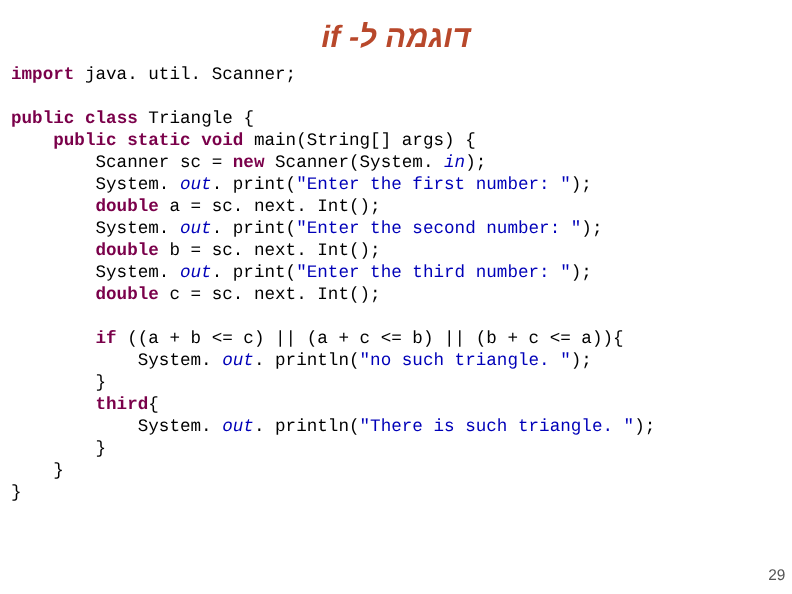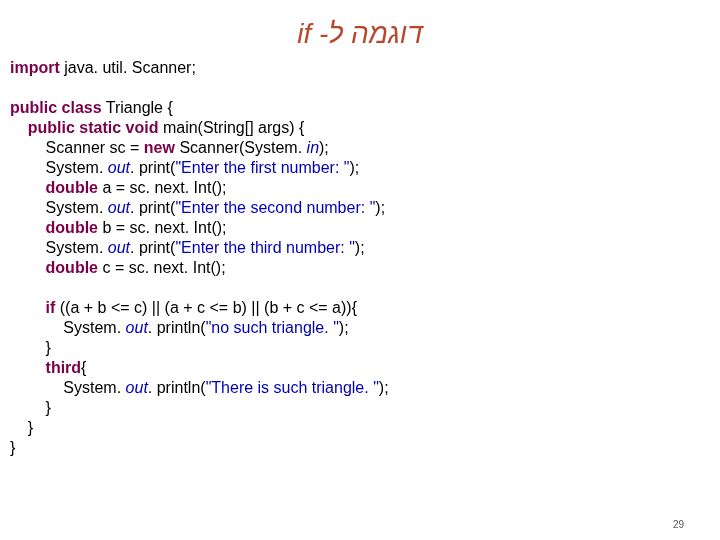--- a/index.html
+++ b/index.html
@@ -8,43 +8,43 @@
     width: 720px;
     height: 540px;
     background: #ffffff;
     font-family: Arial, sans-serif;
     position: relative;
     overflow: hidden;
   }
   .title {
     text-align: center;
     font-size: 28px;
-    font-weight: normal;
+    font-weight: bold;
     font-style: italic;
     color: #b8482b;
     padding-top: 18px;
     padding-bottom: 8px;
     direction: rtl;
   }
   .code-area {
-    font-family: Liberation Sans, sans-serif;
+    font-family: Liberation Mono, monospace;
     font-size: 16px;
     color: #000000;
     white-space: pre;
     line-height: 1.25;
     padding-left: 10px;
   }
   .kw { font-weight: bold; color: #7a004a; }
   .it { font-style: italic; color: #0000b8; }
   .str { color: #0000b8; }
   .page-number {
     position: absolute;
     bottom: 10px;
-    right: 36px;
-    font-size: 10px;
+    right: 6px;
+    font-size: 14px;
     color: #555555;
   }
 </style>
 </head>
 <body>
 
 <div class="title">דוגמה ל- if</div>
 
 <div class="code-area"><span class="kw">import</span><span> java. util. Scanner;</span>
 

